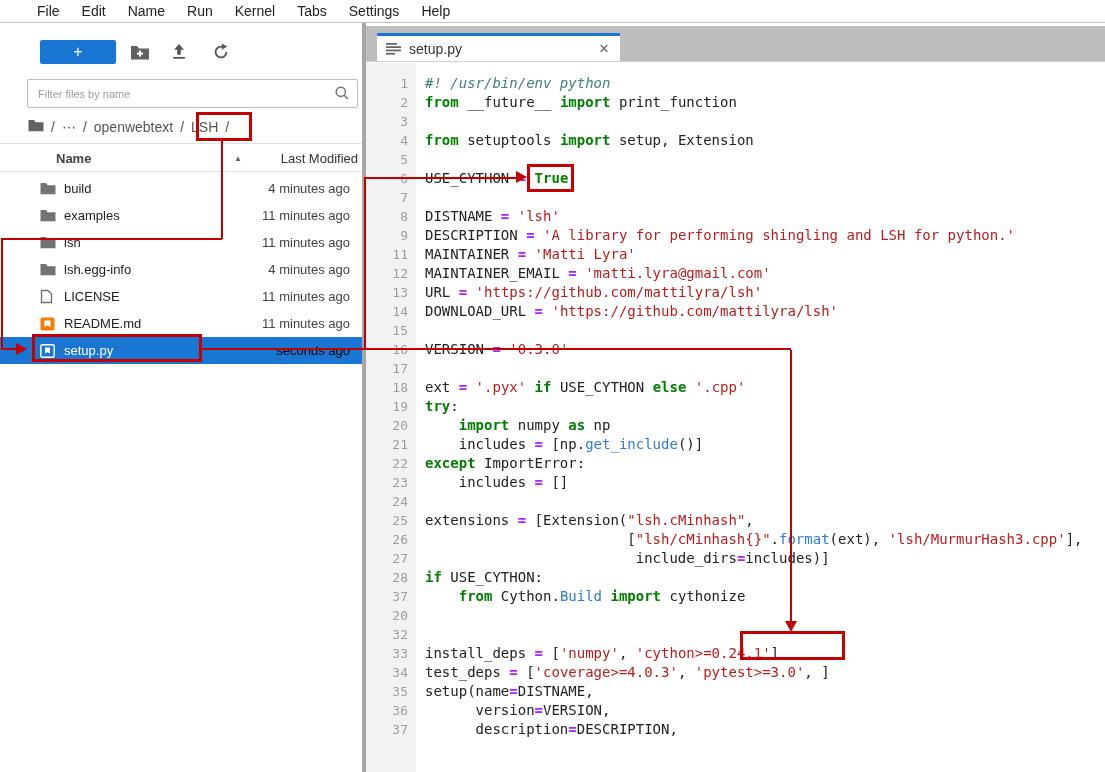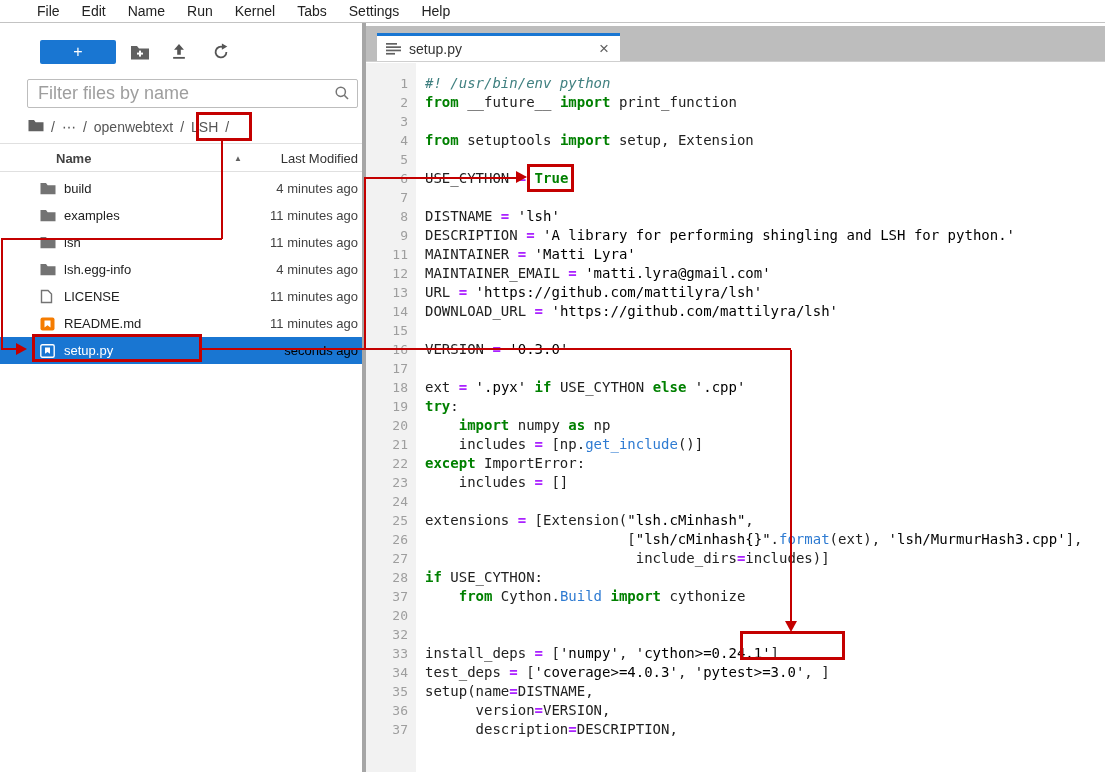--- a/index.html
+++ b/index.html
@@ -13,56 +13,56 @@
   
   .sidebar{position:absolute;left:0;top:24px;width:362px;bottom:0;background:#fff;}
   .splitter{position:absolute;left:362px;top:23px;width:4px;bottom:0;background:#a6a6a6;}
   .new-btn{position:absolute;left:40px;top:16px;width:76px;height:24px;background:#1976d2;
            border-radius:2px;color:#fff;font-size:16px;display:flex;align-items:center;
            justify-content:center;line-height:1;}
   .tool-icon{position:absolute;top:18px;width:22px;height:20px;display:flex;align-items:center;justify-content:center;}
   #tool-newfolder{left:129px;} #tool-upload{left:168px;} #tool-refresh{left:210px;}
   .filter-wrap{position:absolute;left:27px;top:55px;width:331px;height:29px;}
   .filter-input{width:100%;height:100%;border:1px solid #bdbdbd;border-radius:2px;
-                padding:0 30px 0 10px;font-size:18px;color:#333;outline:none;
+                padding:0 30px 0 10px;font-size:11px;color:#333;outline:none;
                 font-family:"Liberation Sans",sans-serif;}
   .filter-input::placeholder{color:#9e9e9e;}
   .search-icon{position:absolute;right:8px;top:6px;}
   .breadcrumb{position:absolute;left:28px;top:93px;height:20px;display:flex;
               align-items:center;gap:7px;font-size:14px;color:#555;}
   .bc-sep1{position:absolute;left:0;right:0;top:119px;height:1px;background:#e0e0e0;}
   .listing-header{position:absolute;left:16px;right:0;top:123px;height:24px;font-size:13px;color:#333;}
   .lh-name{position:absolute;left:40px;top:4px;font-weight:bold;color:#424242;}
   .lh-caret{position:absolute;left:218px;top:7px;font-size:8px;color:#616161;}
   .lh-mod{position:absolute;right:4px;top:4px;}
   .lh-border{position:absolute;left:0;right:0;top:147px;height:1px;background:#e0e0e0;}
   .file-rows{position:absolute;left:0;right:0;top:151px;}
   .frow{height:27px;display:flex;align-items:center;padding-left:40px;font-size:13px;color:#212121;}
   .frow .ficon{width:16px;height:16px;margin-right:8px;display:flex;align-items:center;}
   .frow .fname{flex:1;}
-  .frow .ftime{margin-right:4px;color:#424242;}
+  .frow .ftime{margin-right:12px;color:#424242;}
   .frow.selected{background:#1976d2;color:#fff;}
   .frow.selected .ftime{color:#000000;}
   
   .editor{position:absolute;left:366px;top:23px;right:0;bottom:0;background:#fff;}
   .tabbar{position:absolute;left:0;right:0;top:3px;height:36px;background:#bdbdbd;
           border-bottom:1px solid #cfcfcf;}
   .tab{position:absolute;left:11px;bottom:0;width:243px;height:28px;background:#fff;
        border-top:3px solid #1976d2;display:flex;align-items:center;padding:0 9px;font-size:14px;color:#333;}
   .tab .tab-icon{margin-right:8px;display:flex;align-items:center;}
   .tab .tab-close{margin-left:auto;color:#616161;font-size:17px;line-height:1;padding:0 2px;}
   .edit-area{position:absolute;left:0;right:0;top:40px;bottom:0;background:#fff;overflow:hidden;}
   .gutter-bg{position:absolute;left:0;top:0;bottom:0;width:50px;background:#f2f2f2;}
   .code-lines{position:absolute;left:0;top:11px;right:0;
               font-family:"DejaVu Sans Mono",monospace;font-size:14px;line-height:19px;}
   .code-line{display:flex;height:19px;white-space:pre;}
   .ln{width:42px;text-align:right;color:#9e9e9e;font-size:13px;flex:none;}
   .src{margin-left:17px;color:#212121;}
   .tk-k{color:#008000;font-weight:bold;}
-  .tk-s{color:#000000;}
+  .tk-s{color:#b91c1c;}
   .tk-o{color:#aa22ff;font-weight:bold;}
   .tk-p{color:#2e7bd2;}
   .tk-c{color:#408080;font-style:italic;}
   .tk-t{color:#212121;}
   
   .annotations{position:absolute;left:0;top:0;width:1105px;height:772px;pointer-events:none;z-index:40;}
   .ann-box{position:absolute;border:3px solid #c40000;}
   .ann-line{position:absolute;background:#c40000;}
   .ann-ar{position:absolute;width:0;height:0;}
   .ann-ar.right{border-top:6px solid transparent;border-bottom:6px solid transparent;border-left:11px solid #c40000;}

